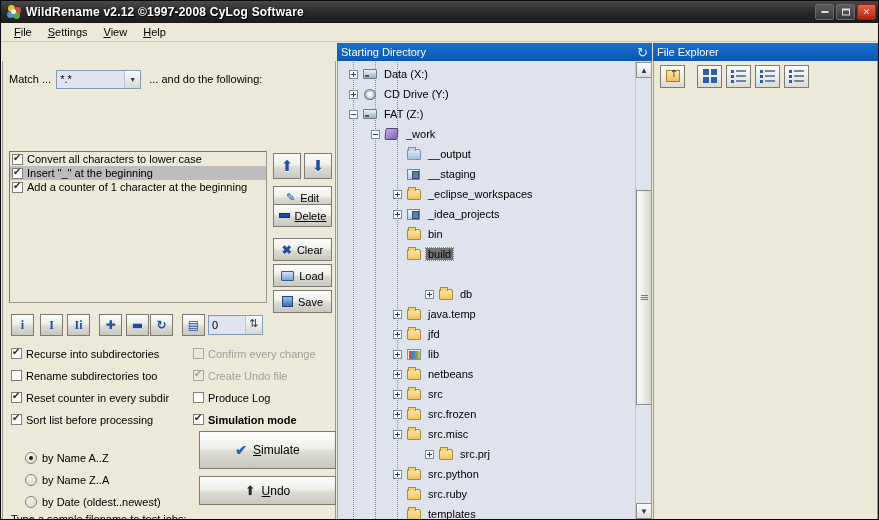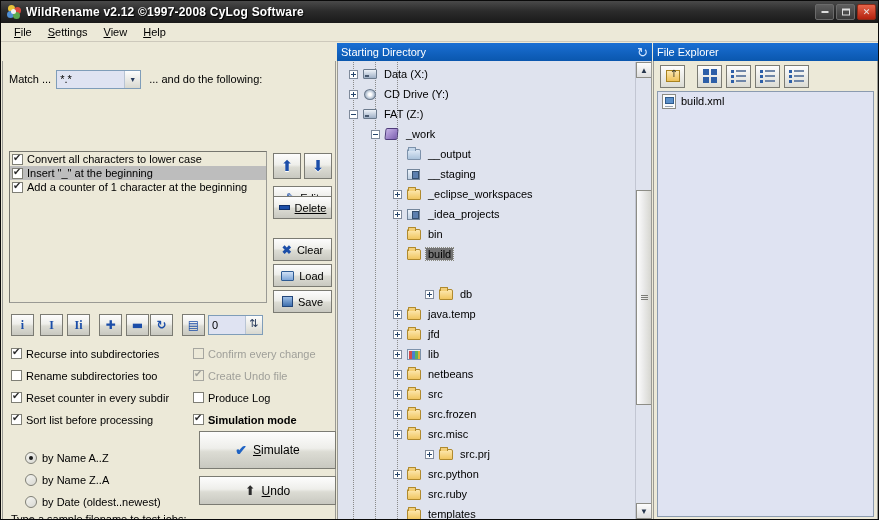--- a/index.html
+++ b/index.html
@@ -84,21 +84,21 @@
   
   .btn { border:1px solid #7b7b73; background:linear-gradient(180deg,#fdfdfd 0%,#eeeeea 45%,#dcdcd4 55%,#c8c8c0 100%);
     display:flex; align-items:center; justify-content:center; font-size:11px;
     color:#000; cursor:default; }
   #arrow-up { position:absolute; left:270px; top:92px; width:28px; height:26px; }
   #arrow-dn { position:absolute; left:301px; top:92px; width:28px; height:26px; }
   .bigarrow { font-size:15px; color:#1c4ea8; font-family:"DejaVu Sans", sans-serif;
     text-shadow:0 1px 0 #fff; }
   .sidebtn { position:absolute; left:270px; width:59px; height:23px; gap:5px; }
   .sidebtn .lbl { font-size:11px; }
-  #btn-edit { top:125px; } #btn-delete{ top:135px;text-decoration:underline; }
+  #btn-edit { top:125px; } #btn-delete{ top:143px;text-decoration:underline; }
   #btn-clear{ top:177px; } #btn-load  { top:203px; }
   #btn-save { top:229px; }
 
   
   .tbtn { position:absolute; top:253px; width:23px; height:22px; }
   #tb1{left:8px;} #tb2{left:37px;} #tb3{left:64px;}
   #tb4{left:96px;} #tb5{left:123px;} #tb6{left:147px;}
   #tb7{left:179px;}
   .tbtn .ic { font-size:12px; font-weight:bold; color:#1c4ea8;
     font-family:"Liberation Serif", serif; }
@@ -652,22 +652,16 @@
                 <b></b>
                 <u></u>
               </span>
               <span>
                 <b></b>
                 <u></u>
               </span>
           </span>
         </div>
       </div>
-      <div id="fx-list">
-          <div class="fx-item">
-            <span class="xmlico"></span>
-            <span>build.xml</span>
-          </div>
-        </div>
     </div>
   </div>
 
 </div>
 
 </body></html>

